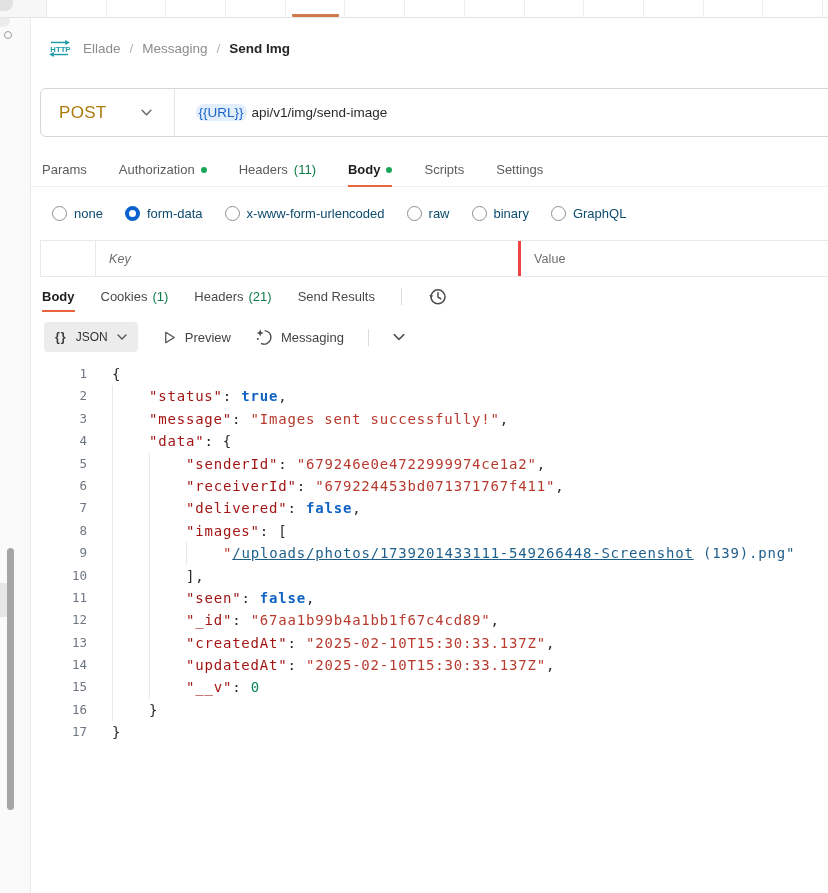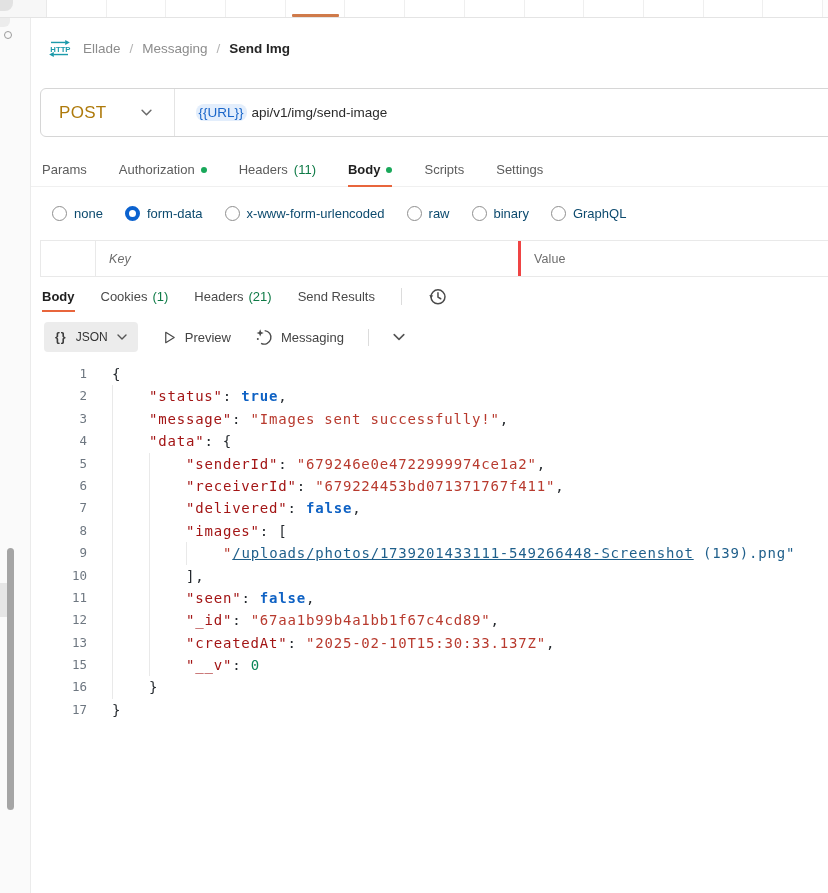--- a/index.html
+++ b/index.html
@@ -340,20 +340,26 @@
           <span class="indent"></span>
           <span class="lc"><span class="tk-k">"_id"</span><span class="tk-p">: </span><span class="tk-s">"67aa1b99b4a1bb1f67c4cd89"</span><span class="tk-p">,</span></span>
         </div>
         <div class="code-line">
           <span class="ln">13</span>
           <span class="indent"></span>
           <span class="indent"></span>
           <span class="lc"><span class="tk-k">"createdAt"</span><span class="tk-p">: </span><span class="tk-s">"2025-02-10T15:30:33.137Z"</span><span class="tk-p">,</span></span>
         </div>
         <div class="code-line">
+          <span class="ln">14</span>
+          <span class="indent"></span>
+          <span class="indent"></span>
+          <span class="lc"><span class="tk-k">"updatedAt"</span><span class="tk-p">: </span><span class="tk-s">"2025-02-10T15:30:33.137Z"</span><span class="tk-p">,</span></span>
+        </div>
+        <div class="code-line">
           <span class="ln">15</span>
           <span class="indent"></span>
           <span class="indent"></span>
           <span class="lc"><span class="tk-k">"__v"</span><span class="tk-p">: </span><span class="tk-n">0</span></span>
         </div>
         <div class="code-line">
           <span class="ln">16</span>
           <span class="indent"></span>
           <span class="lc"><span class="tk-p">}</span></span>
         </div>

